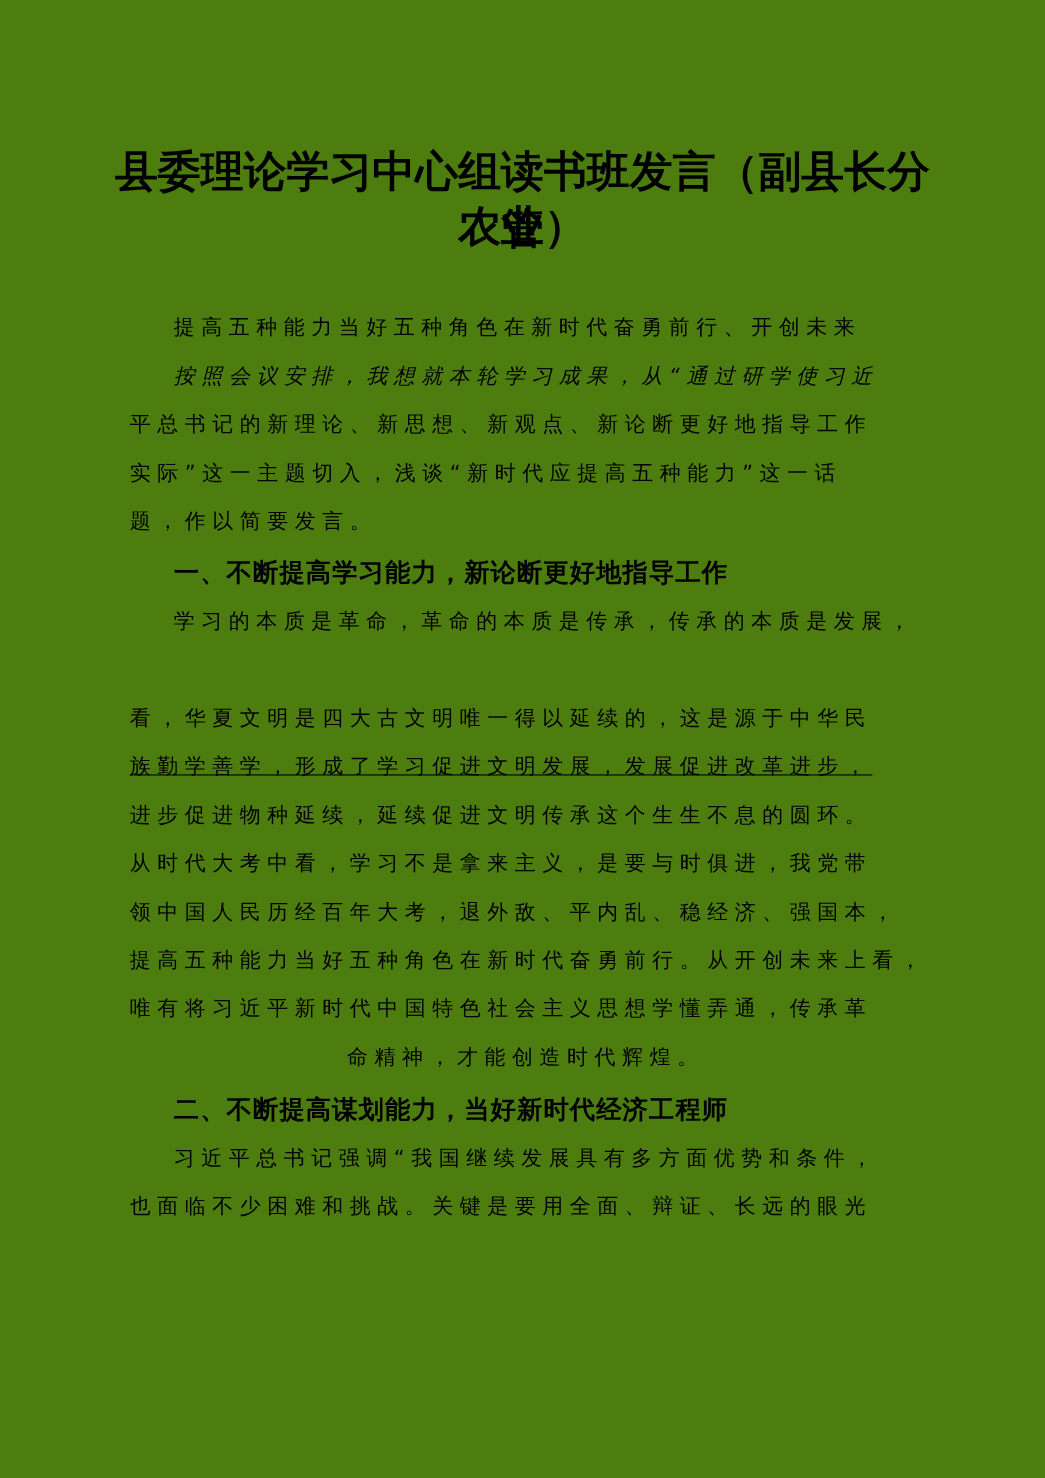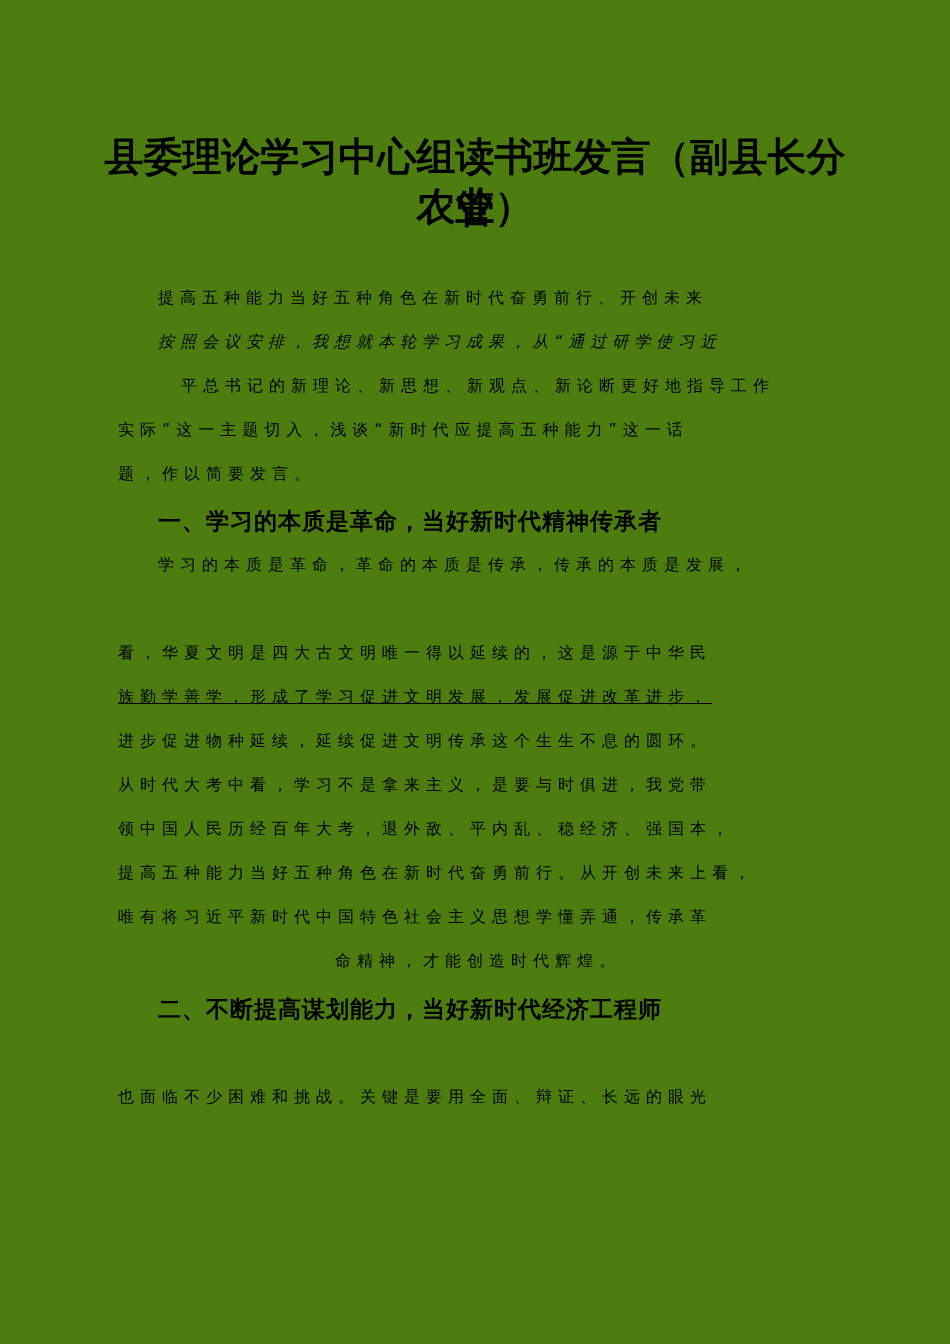--- a/index.html
+++ b/index.html
@@ -33,21 +33,21 @@
       letter-spacing: 0px;
       color: #000;
     }
     .title.l1 { top: 135px; }
     .title.l2 { top: 157px; }
     .line {
       position: absolute;
       left: 118px;
       width: 720px;
       font-family: "DejaVu Sans", "Liberation Sans", sans-serif;
-      font-size: 16px;
+      font-size: 19px;
       line-height: 30px;
       letter-spacing: 6px;
       white-space: nowrap;
       color: #000;
     }
     .line.indent { left: 158px; }
     .heading {
       position: absolute;
       left: 158px;
       font-family: "DejaVu Sans", "Liberation Sans", sans-serif;
@@ -63,33 +63,34 @@
 <body>
 
 <div class="page">
 
   <div class="title l1" style="top:130px;">县委理论学习中心组读书班发言（副县长分管</div>
   <div class="title l2" style="top:180px;">农业）</div>
 
   <div class="line indent" style="top:283px;">提高五种能力当好五种角色在新时代奋勇前行、开创未来</div>
 
   <div class="line indent" style="top:327px;font-style:italic;">按照会议安排，我想就本轮学习成果，从“通过研学使习近</div>
-  <div class="line" style="top:371px;text-align:center;">平总书记的新理论、新思想、新观点、新论断更好地指导工作</div>
+  <div class="line" style="top:371px;">平总书记的新理论、新思想、新观点、新论断更好地指导工作</div>
   <div class="line" style="top:415px;">实际”这一主题切入，浅谈“新时代应提高五种能力”这一话</div>
   <div class="line" style="top:459px;">题，作以简要发言。</div>
 
-  <div class="heading" style="top:506px;">一、学习的本质是革命，当好新时代精神传承者</div>
+  <div class="heading" style="top:506px;">一、不断提高学习能力，新论断更好地指导工作</div>
 
   <div class="line indent" style="top:550px;">学习的本质是革命，革命的本质是传承，传承的本质是发展，</div>
   <div class="line" style="top:638px;">看，华夏文明是四大古文明唯一得以延续的，这是源于中华民</div>
   <div class="line" style="top:682px;text-decoration:underline;">族勤学善学，形成了学习促进文明发展，发展促进改革进步，</div>
   <div class="line" style="top:726px;">进步促进物种延续，延续促进文明传承这个生生不息的圆环。</div>
   <div class="line" style="top:770px;">从时代大考中看，学习不是拿来主义，是要与时俱进，我党带</div>
   <div class="line" style="top:814px;">领中国人民历经百年大考，退外敌、平内乱、稳经济、强国本，</div>
   <div class="line" style="top:858px;">提高五种能力当好五种角色在新时代奋勇前行。从开创未来上看，</div>
   <div class="line" style="top:902px;">唯有将习近平新时代中国特色社会主义思想学懂弄通，传承革</div>
   <div class="line" style="top:946px;text-align:center;">命精神，才能创造时代辉煌。</div>
 
   <div class="heading" style="top:994px;">二、不断提高谋划能力，当好新时代经济工程师</div>
 
+  <div class="line indent" style="top:1038px;">习近平总书记强调“我国继续发展具有多方面优势和条件，</div>
   <div class="line" style="top:1082px;">也面临不少困难和挑战。关键是要用全面、辩证、长远的眼光</div>
 
 </div>
 
 </body></html>

